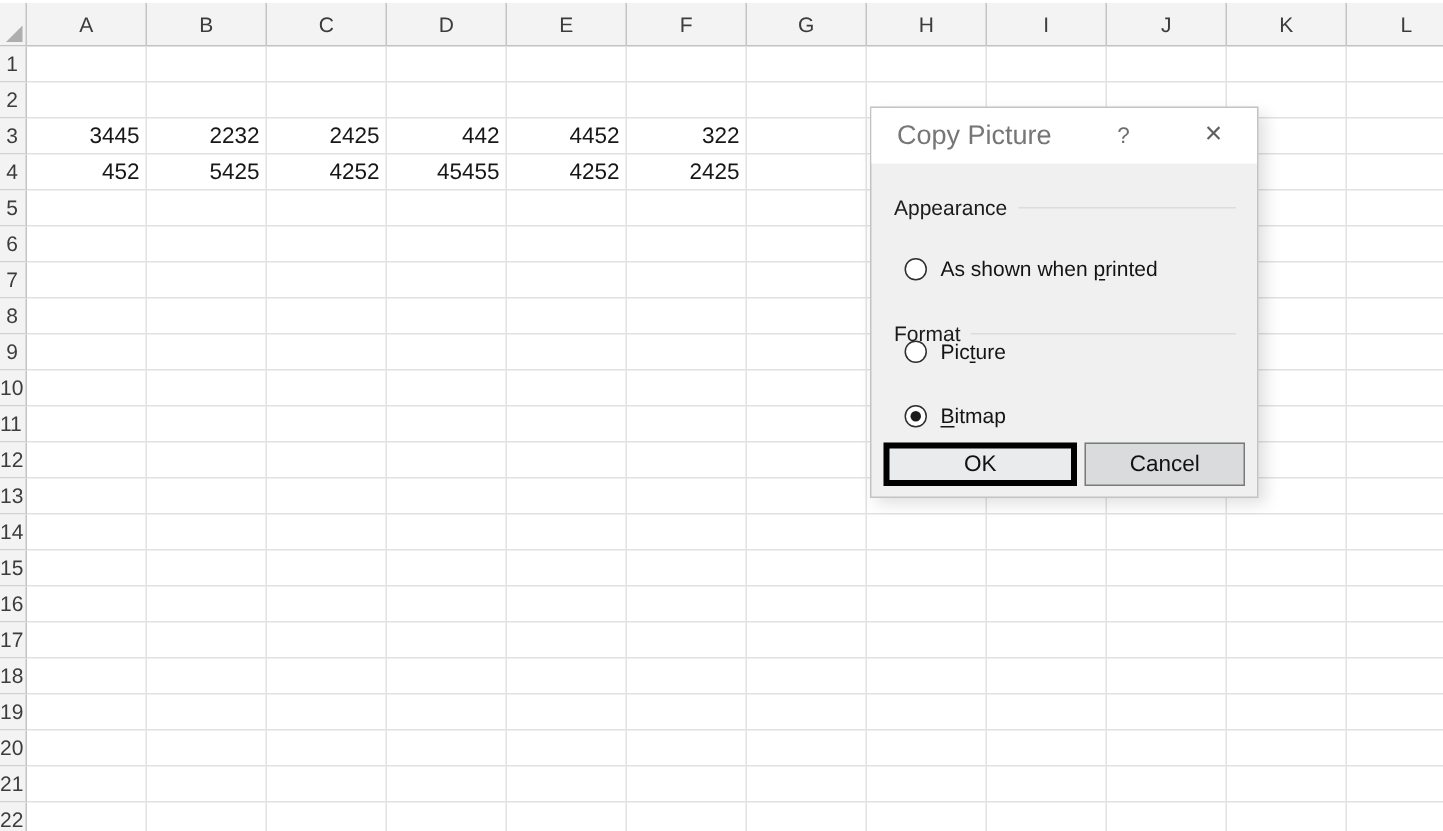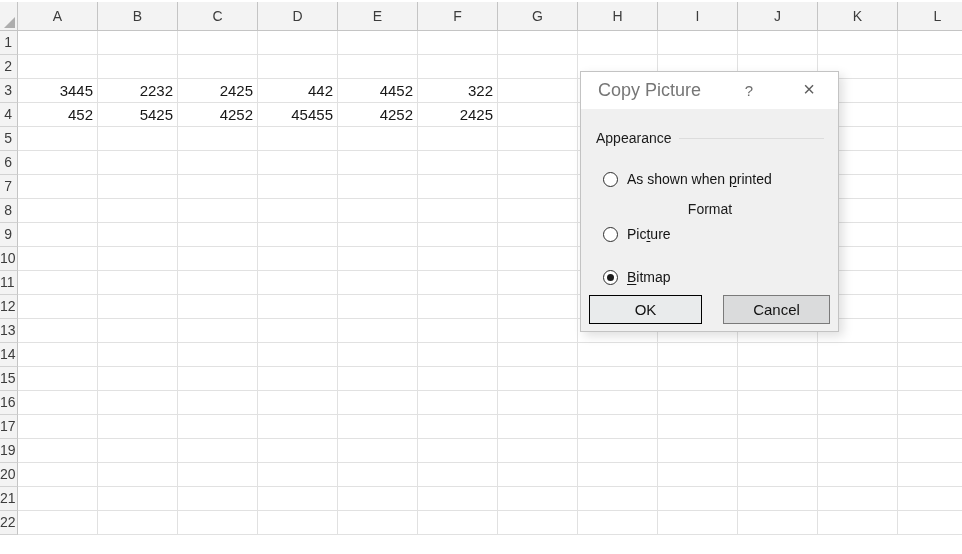--- a/index.html
+++ b/index.html
@@ -75,21 +75,21 @@
     position: absolute; left: 212px; top: 0; width: 32px; height: 37px;
     text-align: center; line-height: 35px; font-size: 20px; color: #5f5f5f;
   }
   .group {
     position: absolute; left: 15px; right: 14px; height: 20px;
     display: flex; align-items: center;
   }
   .group-label { font-size: 14px; color: #1b1b1b; white-space: nowrap; }
   .group-line { flex: 1; height: 1px; background: #dcdcdc; margin-left: 7px; }
   .group-appearance { top: 44px; margin-top: 12px; }
-  .group-format { top: 129px; flex-direction: column; }
+  .group-format { top: 140px; }
 
   .radio-row {
     position: absolute; left: 22px; height: 20px;
     display: flex; align-items: center; cursor: default;
   }
   .radio-row.opt-screen  { top: 72px; }
   .radio-row.opt-printed { top: 97px; }
   .radio-row.opt-picture { top: 152px; }
   .radio-row.opt-bitmap  { top: 195px; }
   .radio {
@@ -104,22 +104,22 @@
   .radio-row[data-checked="true"] .radio .dot { display: block; }
   .radio-label { margin-left: 9px; font-size: 14px; color: #141414; white-space: nowrap; }
   .accel { text-decoration: underline; text-underline-offset: 2px; }
 
   .btn {
     position: absolute; top: 223px; height: 29px; box-sizing: border-box;
     font-family: inherit; font-size: 15px; color: #121212;
     padding: 0; cursor: default;
   }
   .btn-ok {
-    left: 8px; width: 113px;
-    background: #e9ebec; border: 1px solid #000000;
+    left: 8px; width: 129px;
+    background: #e9ebec; border: 4px solid #000000;
   }
   .btn-cancel {
     left: 142px; width: 107px;
     background: #dadbdc; border: 1px solid #7a7a7a;
   }
 </style>
 </head>
 <body>
 
 <div class="sheet">
@@ -393,20 +393,35 @@
         <div class="cell"></div>
         <div class="cell"></div>
         <div class="cell"></div>
         <div class="cell"></div>
         <div class="cell"></div>
         <div class="cell"></div>
         <div class="cell"></div>
         <div class="cell"></div>
       </div>
       <div class="sheet-row">
+        <div class="row-header">18</div>
+        <div class="cell"></div>
+        <div class="cell"></div>
+        <div class="cell"></div>
+        <div class="cell"></div>
+        <div class="cell"></div>
+        <div class="cell"></div>
+        <div class="cell"></div>
+        <div class="cell"></div>
+        <div class="cell"></div>
+        <div class="cell"></div>
+        <div class="cell"></div>
+        <div class="cell"></div>
+      </div>
+      <div class="sheet-row">
         <div class="row-header">19</div>
         <div class="cell"></div>
         <div class="cell"></div>
         <div class="cell"></div>
         <div class="cell"></div>
         <div class="cell"></div>
         <div class="cell"></div>
         <div class="cell"></div>
         <div class="cell"></div>
         <div class="cell"></div>

